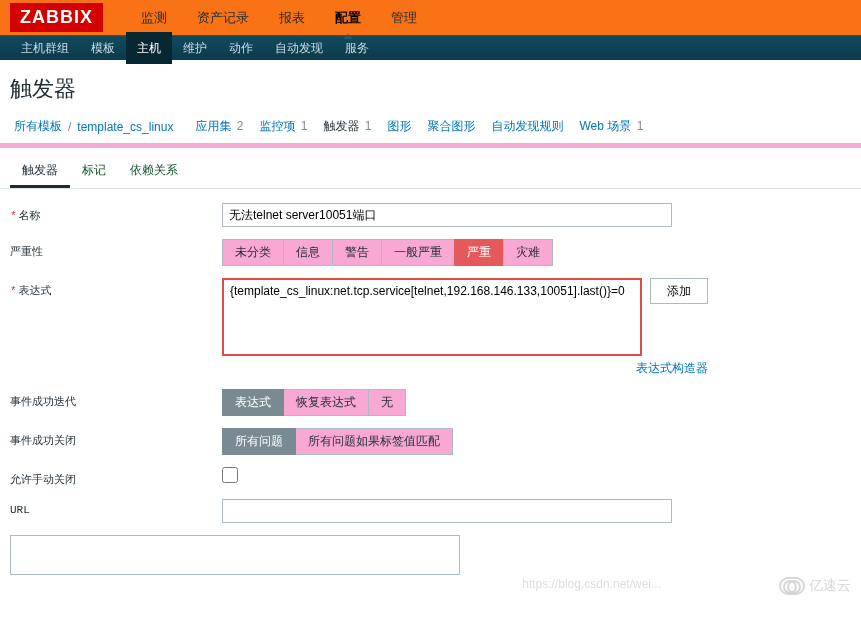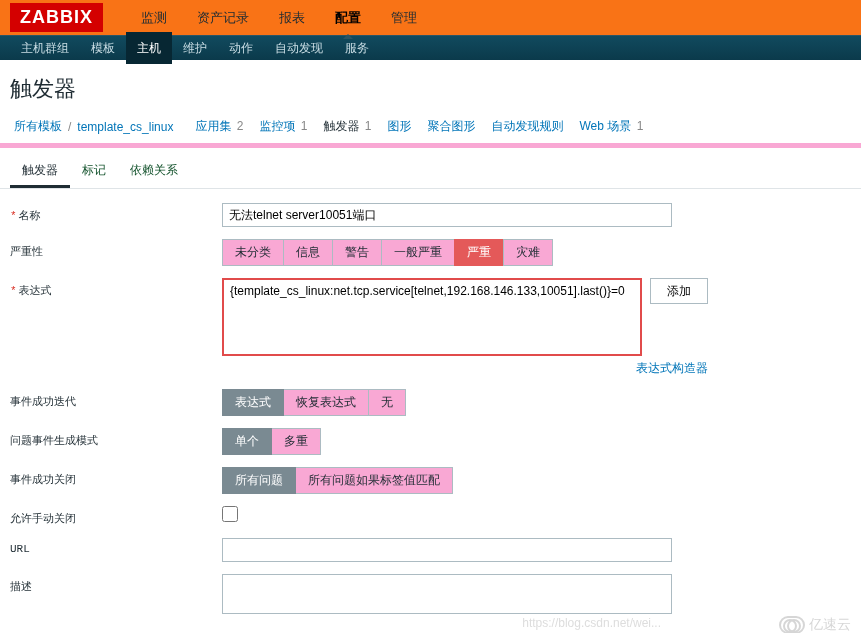--- a/index.html
+++ b/index.html
@@ -139,27 +139,20 @@
 
   <div class="form-row">
     <div class="form-label">事件成功迭代</div>
     <div class="form-ctrl btn-grp">
       <div class="btn-seg selected">表达式</div>
       <div class="btn-seg">恢复表达式</div>
       <div class="btn-seg">无</div>
     </div>
   </div>
 
-  <div class="form-row">
-    <div class="form-label">问题事件生成模式</div>
-    <div class="form-ctrl btn-grp">
-      <div class="btn-seg selected">单个</div>
-      <div class="btn-seg">多重</div>
-    </div>
-  </div>
 
   <div class="form-row">
     <div class="form-label">事件成功关闭</div>
     <div class="form-ctrl btn-grp">
       <div class="btn-seg selected">所有问题</div>
       <div class="btn-seg">所有问题如果标签值匹配</div>
     </div>
   </div>
 
   <div class="form-row">
@@ -170,21 +163,20 @@
   </div>
 
   <div class="form-row">
     <div class="form-label">URL</div>
     <div class="form-ctrl">
       <input class="input-text big-input" value="" style="">
     </div>
   </div>
 
   <div class="form-row">
-    <div class="form-label">描述</div>
     <div class="form-ctrl">
       <textarea class="ta-desc" style=""></textarea>
     </div>
   </div>
 
   <div class="watermark2">https://blog.csdn.net/wei...</div>
   <div class="watermark">
     <span class="wm-icon"></span>
     <span>亿速云</span>
   </div>

